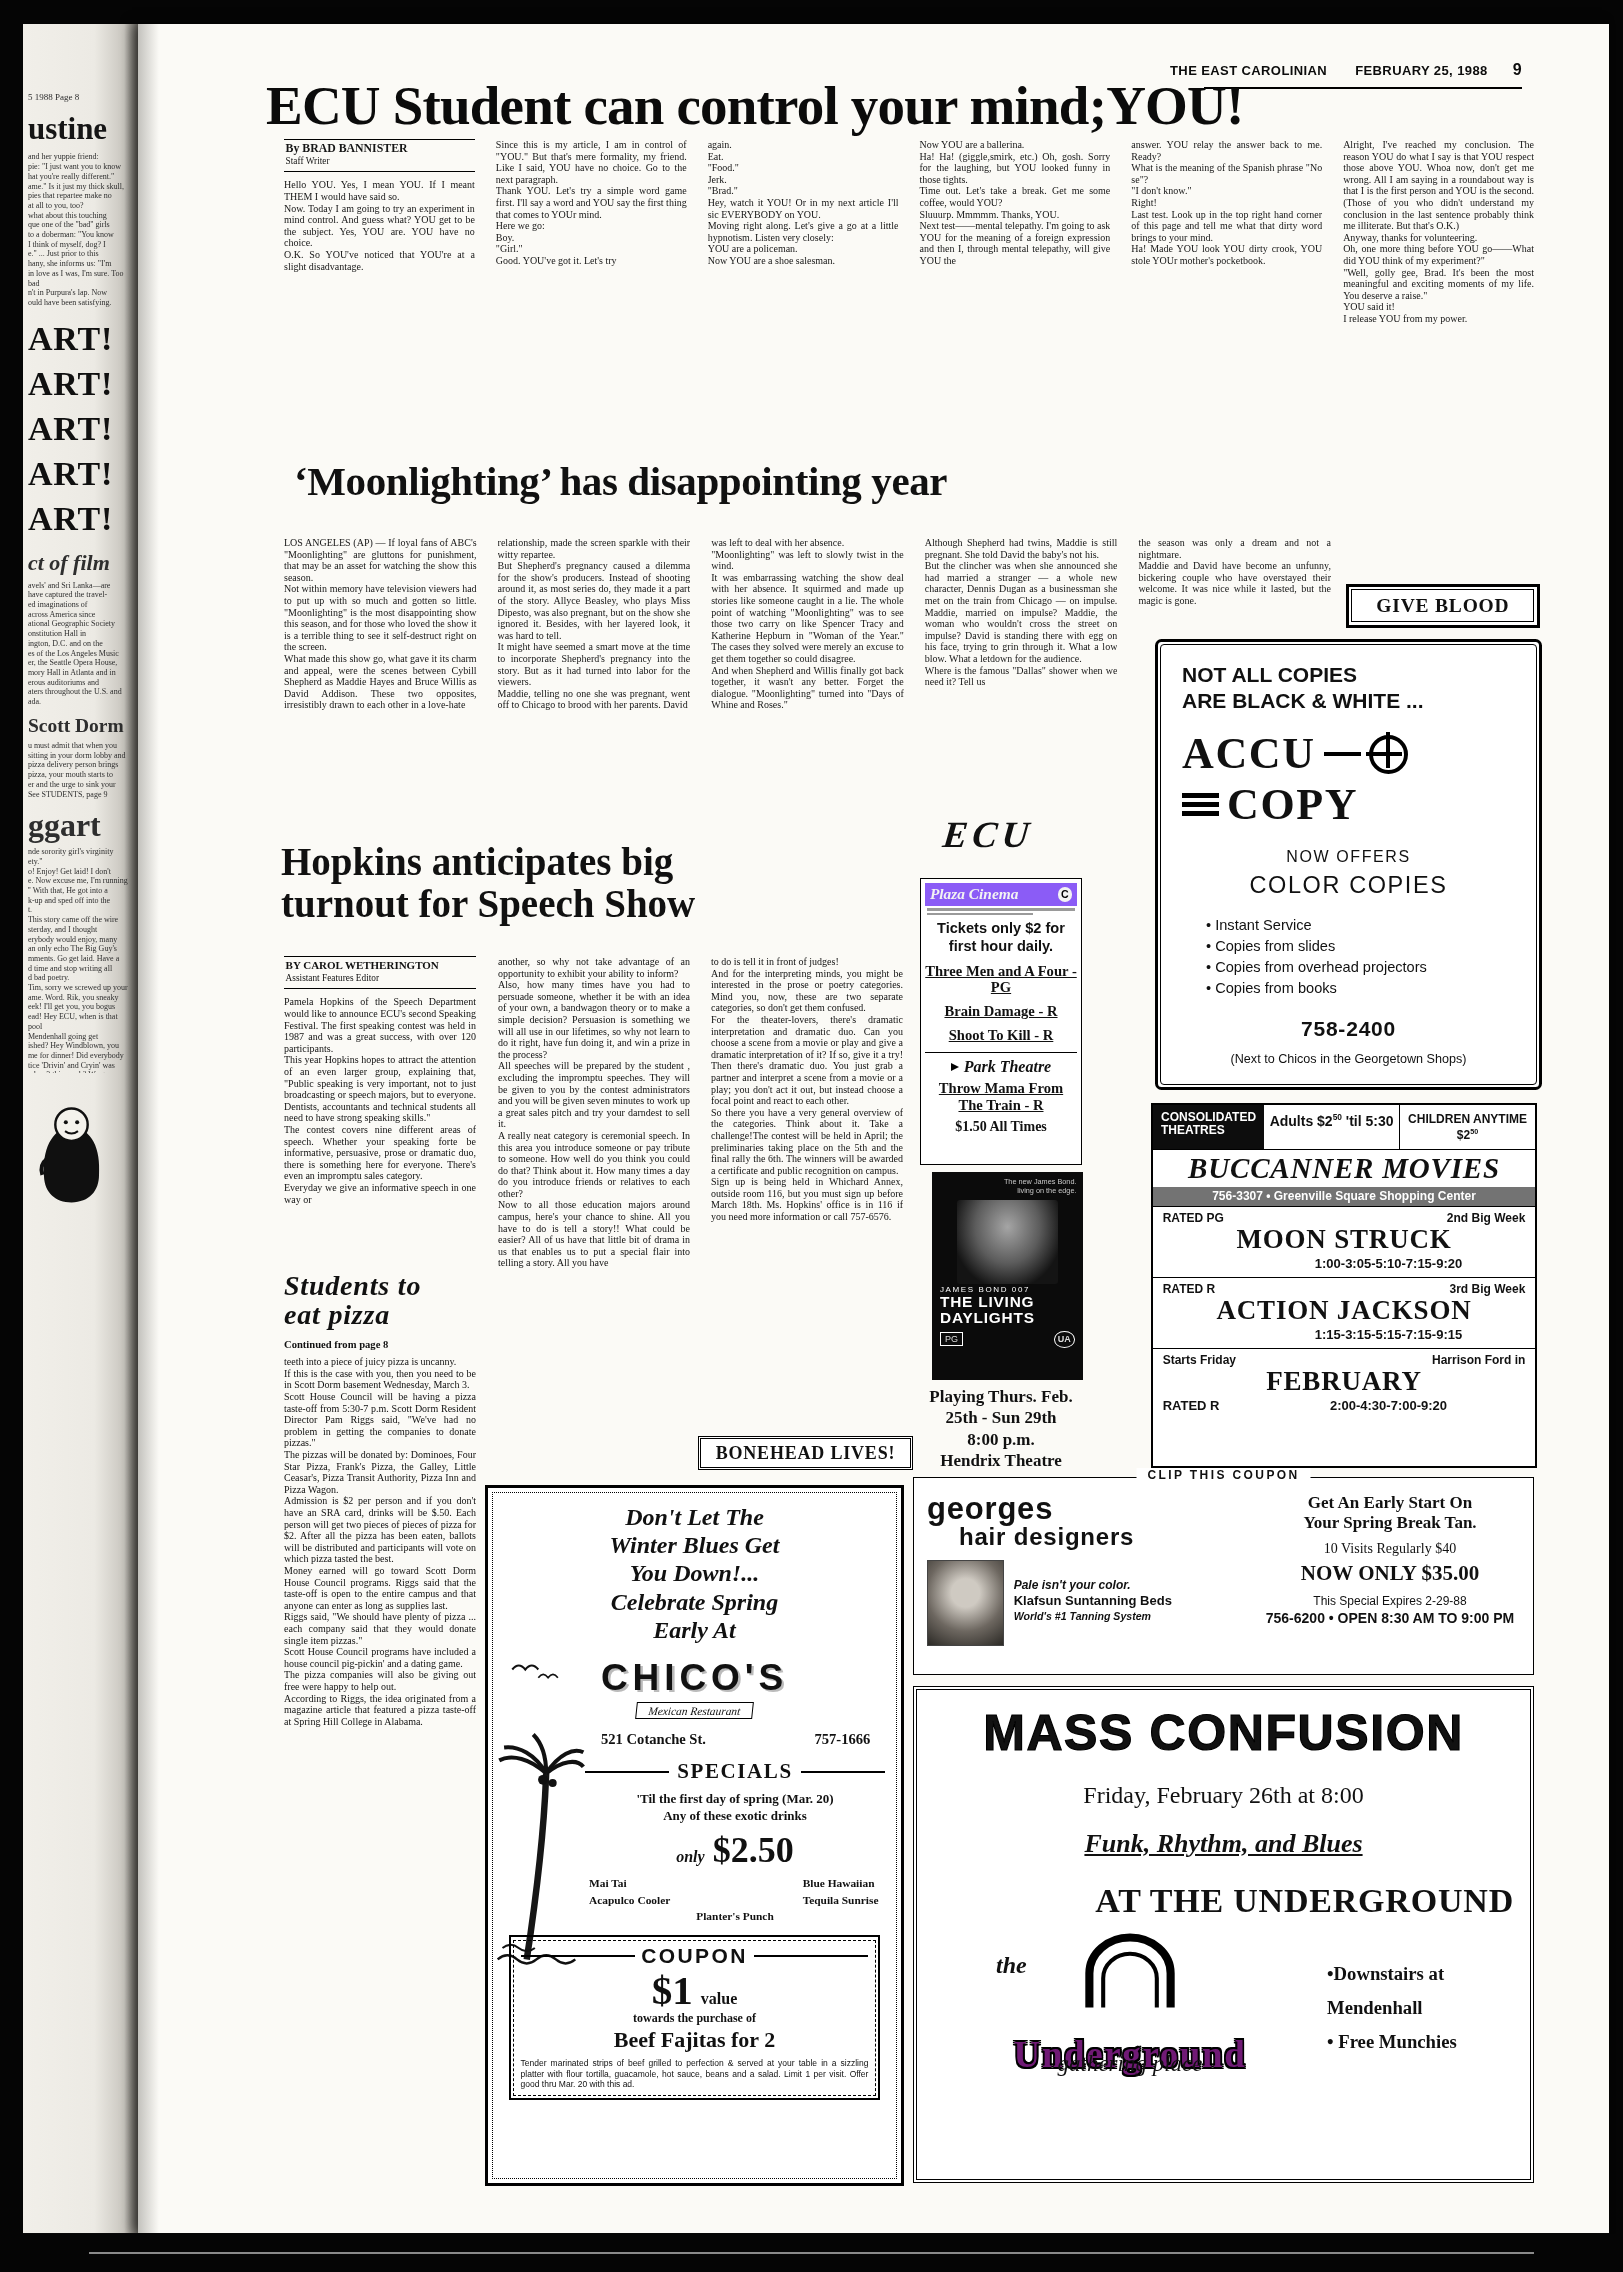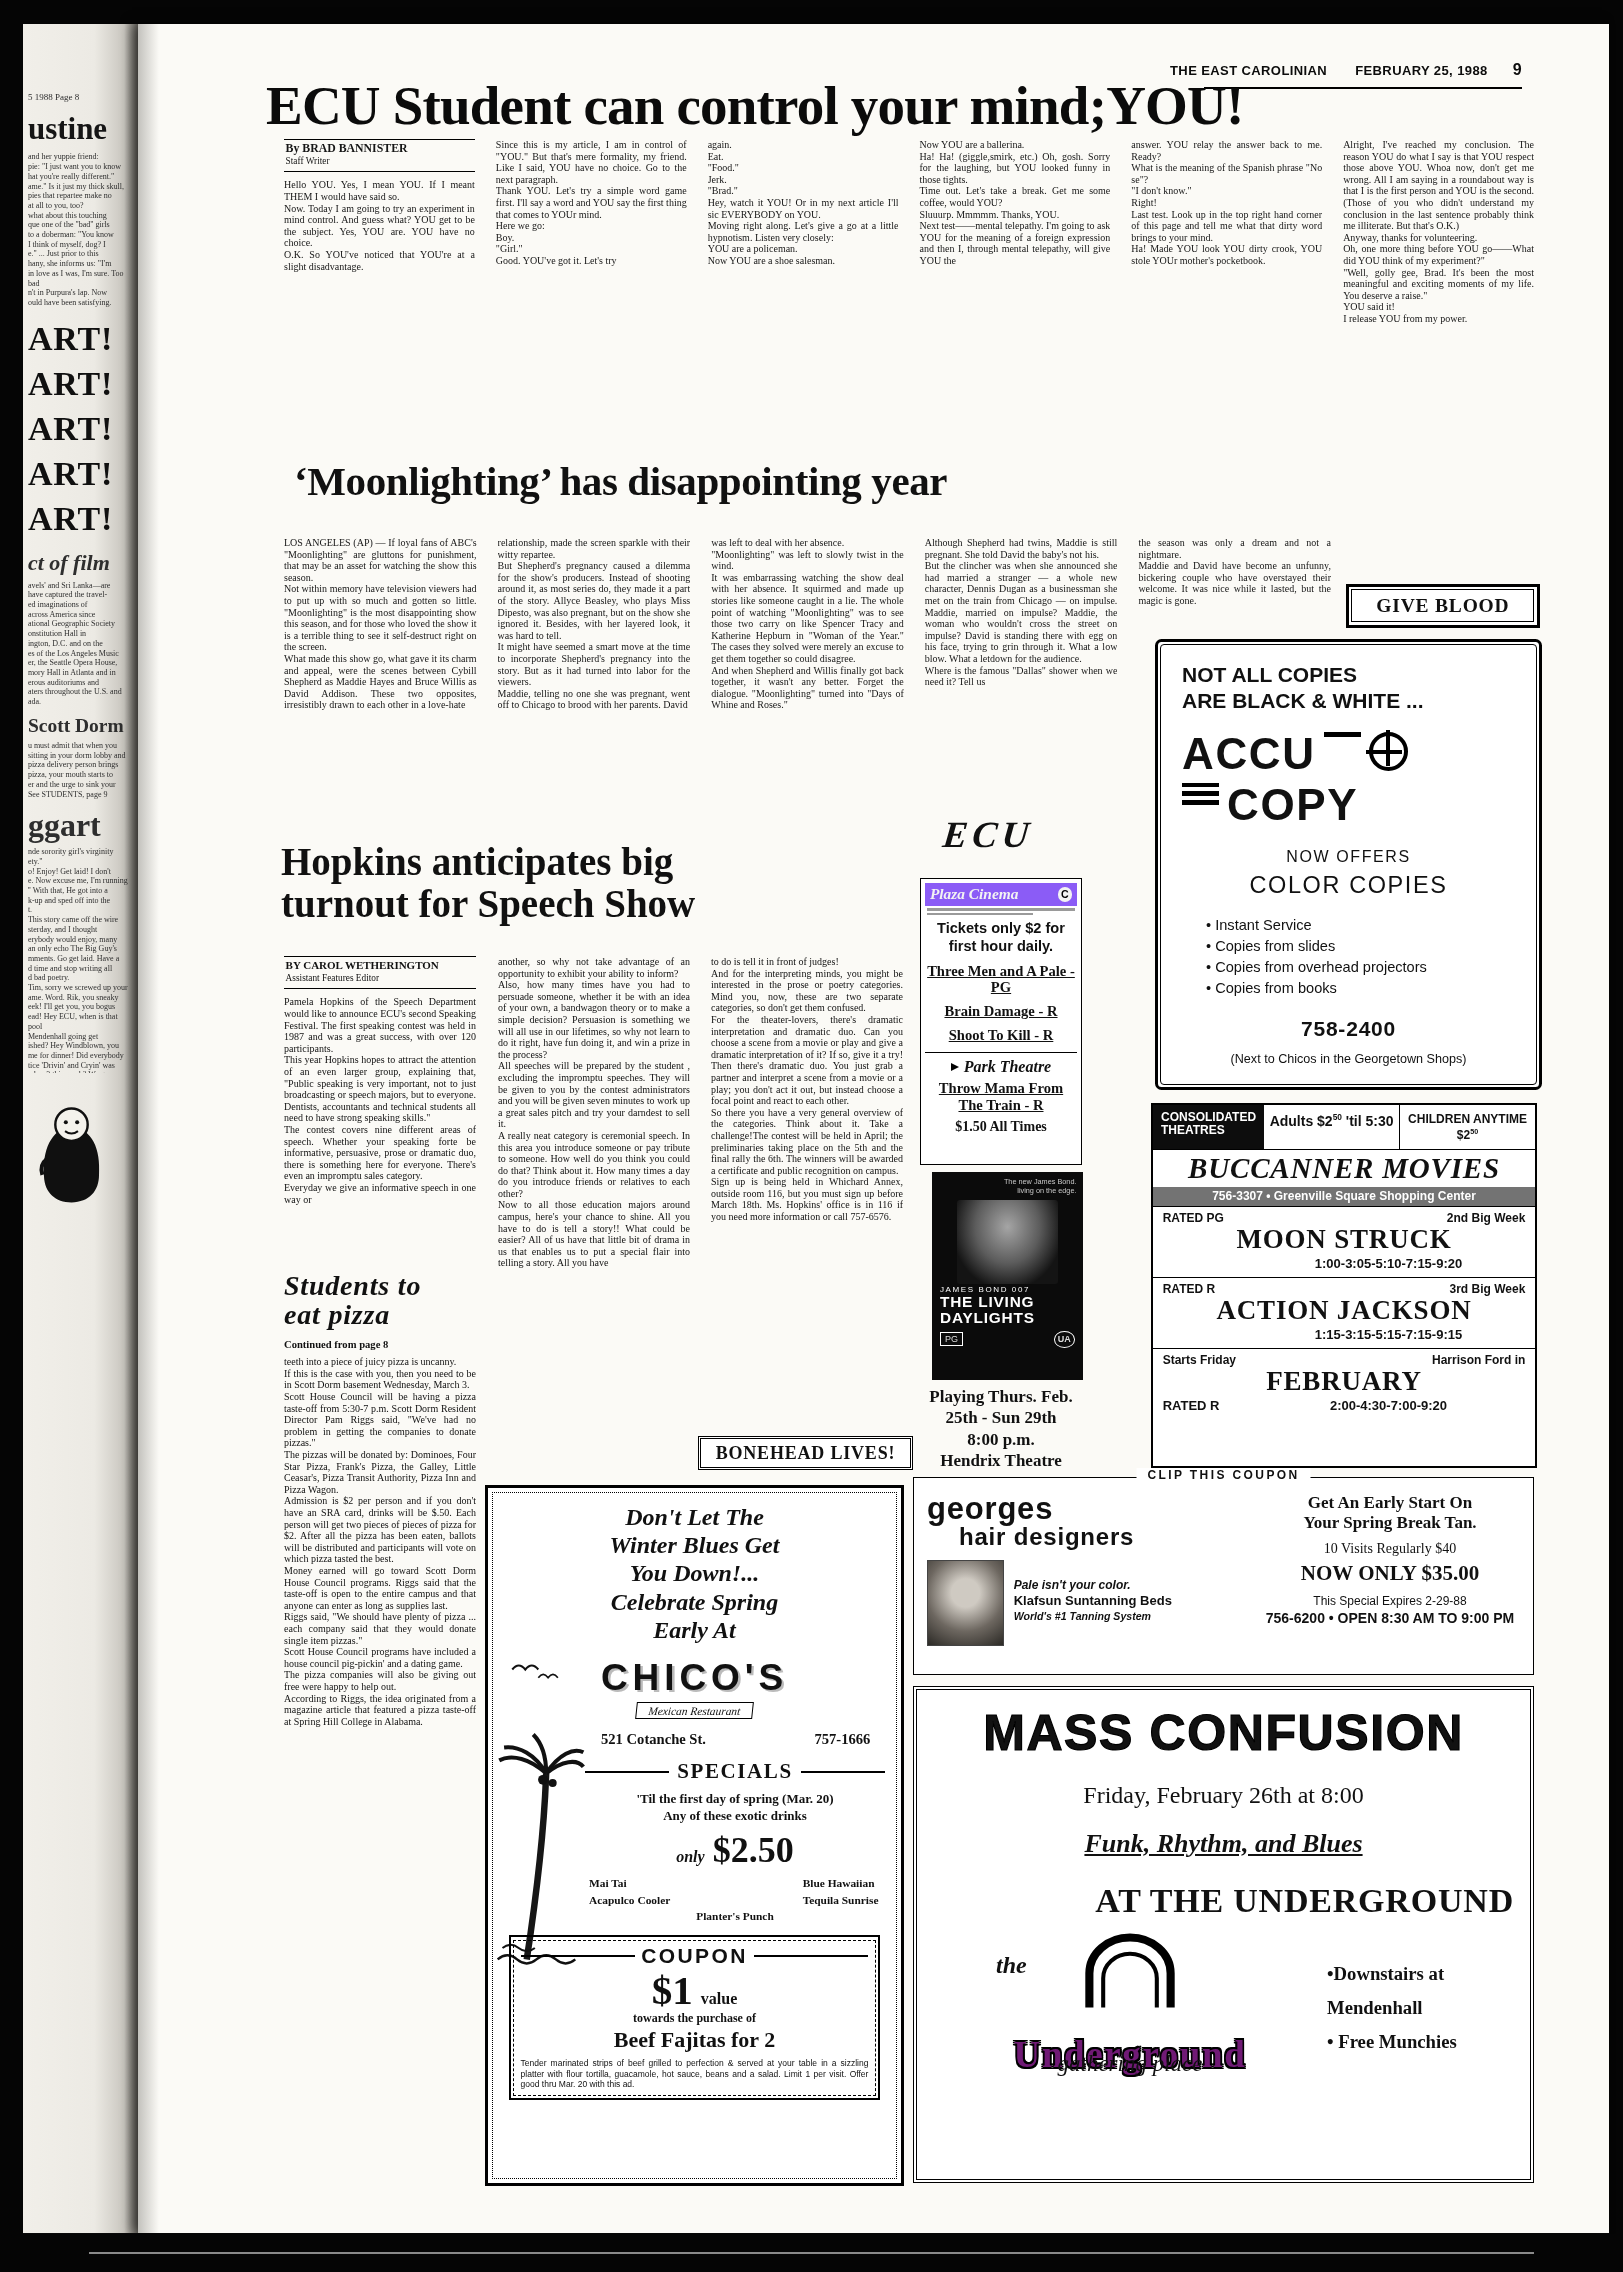--- a/index.html
+++ b/index.html
@@ -59,21 +59,21 @@
 
   .gb-outer{top:560px;left:1208px;width:183px;border:3.2px solid #000;padding:2.4px;background:#fff;}
   .gb-inner{border:0.8px solid #000;font:bold 19.5px/31px "Liberation Serif",serif;text-align:center;letter-spacing:0.8px;}
 
   
   .accu{top:615px;left:1017px;width:381px;height:445px;border:3.2px solid #000;border-radius:6.5px;background:#fff;}
   .accu::after{content:"";position:absolute;inset:2.4px;border:0.8px solid #000;border-radius:4px;pointer-events:none;}
   .accu-in{padding:19.5px 24px;}
   .accu-h{font:bold 21px/1.25 "Liberation Sans",sans-serif;}
   .accu-logo{margin-top:18px;font-family:"Liberation Sans",sans-serif;font-weight:bold;}
-  .accu-row{display:flex;align-items:flex-start;gap:8px;}
+  .accu-row{display:flex;align-items:center;gap:8px;font-family:Liberation Serif, serif;}
   .accu-word{font-size:44px;line-height:1;letter-spacing:1.6px;}
   .accu-dash{width:37px;height:4.9px;background:#000;}
   .crosshair{width:31px;height:31px;border:4px solid #000;border-radius:50%;position:relative;flex:0 0 auto;}
   .crosshair::before{content:"";position:absolute;left:50%;top:-6.5px;width:4px;height:36px;background:#000;transform:translateX(-50%);}
   .crosshair::after{content:"";position:absolute;top:50%;left:-6.5px;height:4px;width:36px;background:#000;transform:translateY(-50%);}
   .copy-lines{display:flex;flex-direction:column;gap:4px;}
   .copy-lines span{display:block;width:37px;height:4.9px;background:#000;}
   .accu-offers{margin-top:21px;text-align:center;font:16px "Liberation Sans",sans-serif;letter-spacing:1.6px;}
   .accu-color{margin-top:6.5px;text-align:center;font:23.5px "Liberation Sans",sans-serif;letter-spacing:1.6px;}
   .accu-ul{margin:16px 0 0 24px;padding:0;list-style:none;font:14.6px/21px "Liberation Sans",sans-serif;}
@@ -474,21 +474,21 @@
 
   <div class="abs plaza sans">
     <div class="plaza-head">
       <span>Plaza Cinema</span>
       <span class="plaza-logo">C</span>
     </div>
     <div class="greeble"></div>
     <div class="greeble" style="width:70%"></div>
     <div class="plaza-tag pre">Tickets only $2 for
 first hour daily.</div>
-    <div class="plaza-film">Three Men and A Pale - PG</div>
+    <div class="plaza-film">Three Men and A Four - PG</div>
     <div class="plaza-film">Brain Damage - R</div>
     <div class="plaza-film">Shoot To Kill - R</div>
     <div class="park-row">
       <span class="park-flag"></span>
       <span class="park-name">Park Theatre</span>
     </div>
     <div class="plaza-film pre" style="margin-top:4px">Throw Mama From
 The Train - R</div>
     <div class="plaza-price">$1.50 All Times</div>
   </div>

